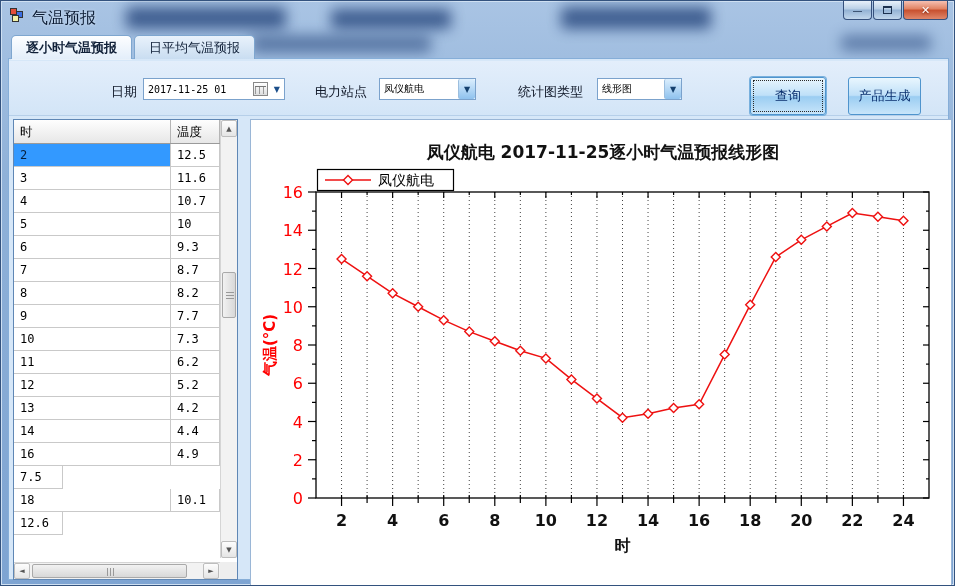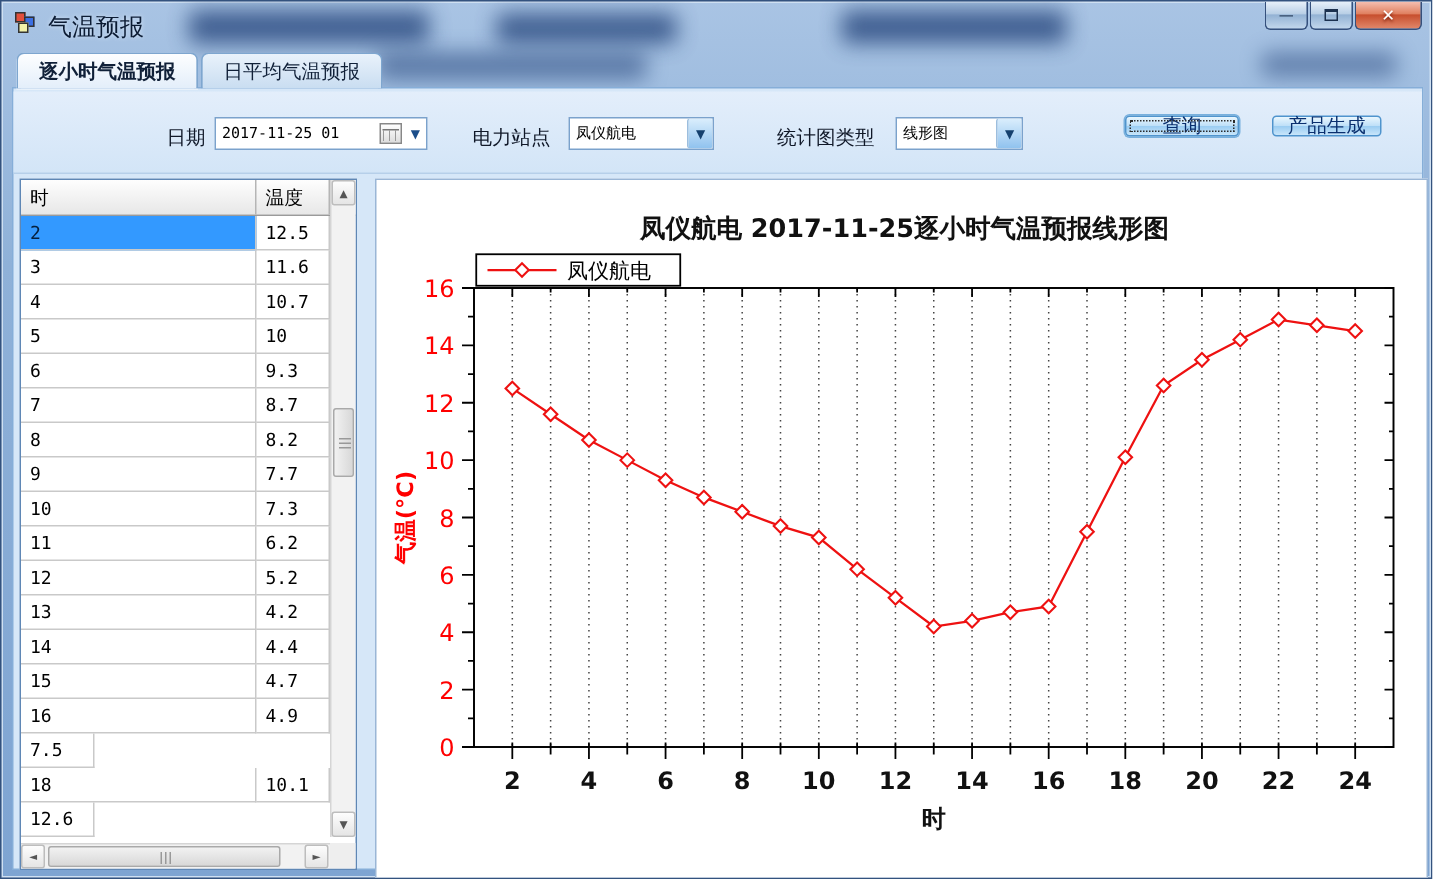--- a/index.html
+++ b/index.html
@@ -38,21 +38,21 @@
   .field input { border:none; outline:none; width:100%; height:100%; font-size:10px; padding:0 4px;
                  font-family:"DejaVu Sans Mono","Liberation Mono",monospace; background:transparent; }
   .cal-icon { width:15px; height:14px; border:1px solid #888; margin-right:2px; flex:none;
               background:linear-gradient(#fff,#ddd); position:relative; }
   .cal-icon:before { content:""; position:absolute; left:1px; right:1px; top:3px; border-top:1px solid #777;
                      height:7px; background:repeating-linear-gradient(90deg,#999 0 1px,transparent 1px 4px); }
   .drop-arrow { font-size:8px; color:#1b4e8a; padding:0 4px; flex:none; }
   .combo-btn { flex:none; width:17px; height:20px; border-left:1px solid #9cbede; border-radius:2px;
                background:linear-gradient(180deg,#dbeefd,#8fc2ee); display:flex; align-items:center; justify-content:center;
                font-size:8px; color:#14406e; }
-  .btn { position:absolute; top:76px; height:14px; border:1px solid #4f94cd; border-radius:3px;
+  .btn { position:absolute; top:76px; height:38px; border:1px solid #4f94cd; border-radius:3px;
          background:linear-gradient(180deg,#e9f6fe 0%,#bfe0f8 48%,#9bcdf2 52%,#c8e5fa 100%);
          font-size:13px; color:#0a2f6e; display:flex; align-items:center; justify-content:center; }
   .btn.focused { outline:1px dotted #2a2a2a; outline-offset:-4px; box-shadow:0 0 0 1px #78b0dd; }
   
   .grid { position:absolute; left:12px; top:118px; width:225px; height:461px; background:#fff;
           border:1px solid #5f87b5; }
   .grid-header { display:flex; height:24px; background:linear-gradient(180deg,#fefefe,#e7e7e7);
                  border-bottom:1px solid #9a9a9a; font-size:12.5px; color:#000; }
   .gh-cell { padding:4px 0 0 6px; border-right:1px solid #b5b5b5; }
   .g-row { display:flex; height:23px; font-size:12.5px; color:#000; }
@@ -182,24 +182,20 @@
           <div class="g-cell c1">12</div>
           <div class="g-cell c2">5.2</div>
         </div>
         <div class="g-row">
           <div class="g-cell c1">13</div>
           <div class="g-cell c2">4.2</div>
         </div>
         <div class="g-row">
           <div class="g-cell c1">14</div>
           <div class="g-cell c2">4.4</div>
-        </div>
-        <div class="g-row">
-          <div class="g-cell c1">15</div>
-          <div class="g-cell c2">4.7</div>
         </div>
         <div class="g-row">
           <div class="g-cell c1">16</div>
           <div class="g-cell c2">4.9</div>
         </div>
         <div class="g-row">
           <div class="g-cell c2">7.5</div>
         </div>
         <div class="g-row">
           <div class="g-cell c1">18</div>

